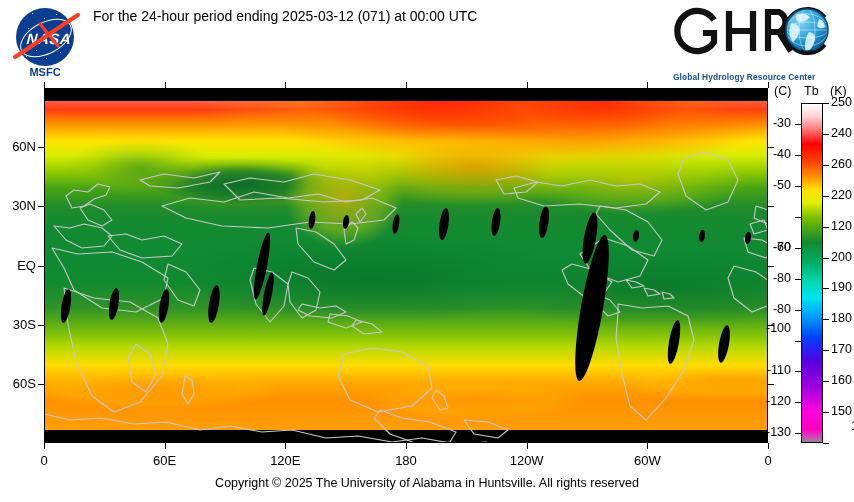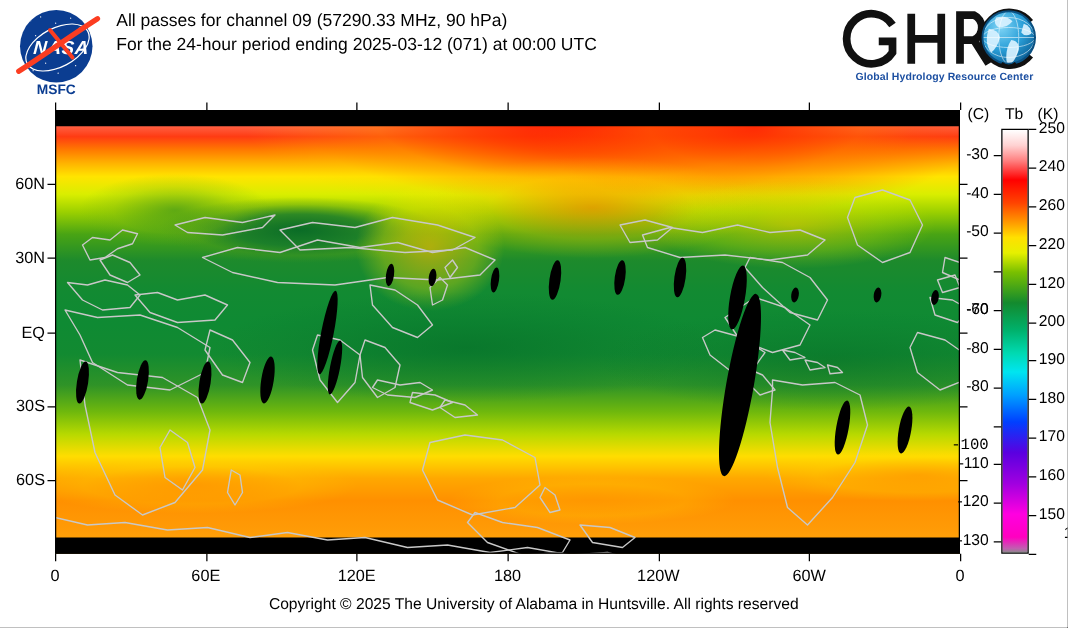--- a/index.html
+++ b/index.html
@@ -22,21 +22,21 @@
      font-style:italic;transform:skewX(-4deg);}
   #msfc-label{position:absolute;left:4px;top:60px;width:58px;text-align:center;
      font:bold 11px "Liberation Sans",sans-serif;color:#0b3d91;}
 
   #titleblock{position:absolute;left:93px;top:8px;}
   #titleblock .l1{font:bold 15.5px "Liberation Sans",sans-serif;letter-spacing:-0.1px;margin:0 0 4px 0;}
   #titleblock .l2,#titleblock .l3{font:14px "Liberation Sans",sans-serif;margin:0 0 3px 0;}
 
   
   #ghrc-logo{position:absolute;right:16px;top:6px;width:165px;height:68px;}
-  #ghrc-logo .tag{position:absolute;left:0;top:50px;width:165px;text-align:center;
+  #ghrc-logo .tag{position:absolute;left:0;top:66px;width:165px;
      font:bold 8.4px "Liberation Sans",sans-serif;color:#1c4fa1;letter-spacing:0.1px;}
 
   
   #plot{position:absolute;left:44px;top:88px;width:724px;height:355px;}
   #plot .frame{position:absolute;inset:0;border:1px solid #000;box-sizing:border-box;}
   #map-canvas{position:absolute;left:0;top:0;width:724px;height:355px;overflow:hidden;background:#000;}
   .mapfield{position:absolute;left:0;top:0;width:724px;height:355px;}
   #coastlines{position:absolute;left:0;top:0;width:724px;height:355px;}
   .polar-gap{position:absolute;left:0;width:724px;background:#000;}
 
@@ -83,21 +83,20 @@
     <div class="nasatext">NASA</div>
   </div>
   <svg class="vector" viewBox="0 0 70 50">
     <path d="M3,45 C22,33 44,17 66,3" stroke="#fc3d21" stroke-width="4.2" fill="none" stroke-linecap="round"></path>
     <path d="M28,12 L46,34" stroke="#fc3d21" stroke-width="3.2" fill="none" stroke-linecap="round"></path>
   </svg>
   <div id="msfc-label">MSFC</div>
 </div>
 
 <div id="titleblock">
-  <div class="l2">All passes for channel 09 (57290.33 MHz, 90 hPa)</div>
   <div class="l3">For the 24-hour period ending 2025-03-12 (071) at 00:00 UTC</div>
 </div>
 
 <div id="ghrc-logo">
   <svg width="165" height="52" viewBox="0 0 165 52">
     <defs>
       <radialGradient id="globeg" cx="35%" cy="30%" r="78%">
         <stop offset="0%" stop-color="#7fd4f5"></stop>
         <stop offset="55%" stop-color="#2a9fd8"></stop>
         <stop offset="100%" stop-color="#0b5f96"></stop>
@@ -333,21 +332,21 @@
     <div class="cb-lab-l" style="top: 177.991px;">-50</div>
     <div class="cb-tick-l" style="top: 216.9px;"></div>
     <div class="cb-lab-l" style="top: 208.9px; margin-top: 31px;">-60</div>
     <div class="cb-tick-l" style="top: 247.809px;"></div>
     <div class="cb-lab-l" style="top: 239.809px;">-70</div>
     <div class="cb-tick-l" style="top: 278.718px;"></div>
     <div class="cb-lab-l" style="top: 270.718px;">-80</div>
     <div class="cb-tick-l" style="top: 309.627px;"></div>
     <div class="cb-lab-l" style="top: 301.627px;">-80</div>
     <div class="cb-tick-l" style="top: 340.536px;"></div>
-    <div class="cb-lab-l" style="top: 349px; font-family: Liberation Mono, monospace;">-100</div>
+    <div class="cb-lab-l" style="top: 321px;">-100</div>
     <div class="cb-tick-l" style="top: 371.445px;"></div>
     <div class="cb-lab-l" style="top: 363.445px;">-110</div>
     <div class="cb-tick-l" style="top: 402.355px;"></div>
     <div class="cb-lab-l" style="top: 394.355px;">-120</div>
     <div class="cb-tick-l" style="top: 433.264px;"></div>
     <div class="cb-lab-l" style="top: 425.264px;">-130</div>
   </div>
 
 <div id="copyright">Copyright © 2025 The University of Alabama in Huntsville.  All rights reserved</div>
 

